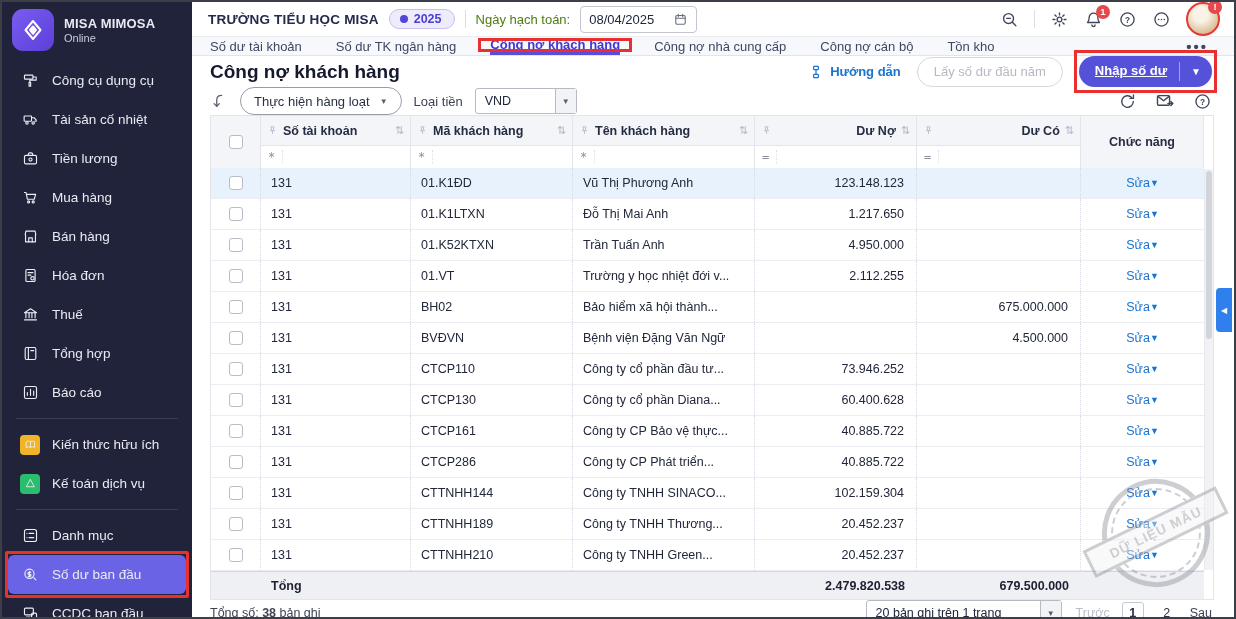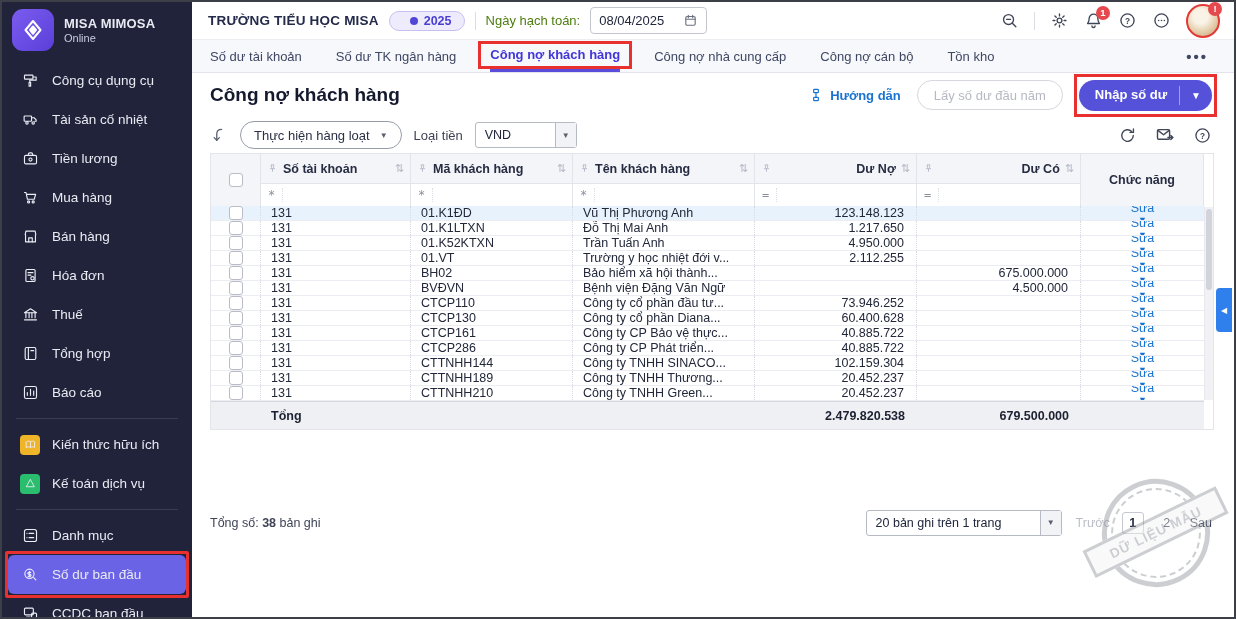--- a/index.html
+++ b/index.html
@@ -23,21 +23,21 @@
   .nav-item.active { background:#6b63e6; }
   .nav-item.active::before { content:""; position:absolute; inset:-4px -3px; border:3px solid #e8312f; border-radius:2px; pointer-events:none; }
   .nav-item.divider { height:1px; padding:0; margin:6px 14px; background:#3a3f58; border-radius:0; pointer-events:none; }
 
   
   .main { flex:1; display:flex; flex-direction:column; min-width:0; background:#fff; }
 
   .topbar { height:38px; display:flex; align-items:center; padding:0 14px 0 16px; gap:10px; border-bottom:1px solid #ececf1; }
   .company { font-size:13.5px; font-weight:bold; color:#232a4a; letter-spacing:.2px; }
   .year-badge { display:flex; align-items:center; gap:6px; background:#eeecfc; border:1px solid #c5bff2;
-                border-radius:13px; padding:2px 12px 2px 20px; font-size:12.5px; font-weight:bold; color:#4a3ed0; }
+                border-radius:13px; padding:2px 12px 2px 10px; font-size:12.5px; font-weight:bold; color:#4a3ed0; }
   .year-badge .dot { width:8px; height:8px; border-radius:50%; background:#5246d6; }
   .vdiv { width:1px; height:18px; background:#dcdde4; }
   .date-label { font-size:13px; color:#4d7c0f; }
   .date-box { display:flex; align-items:center; gap:8px; border:1px solid #c3c6cf; border-radius:4px; height:27px; padding:0 8px; }
   .date-box input { border:none; outline:none; width:76px; font-size:13px; color:#20263c; font-family:inherit; }
   .top-icons { margin-left:auto; display:flex; align-items:center; gap:15px; color:#3f4657; }
   .icon-btn { position:relative; display:flex; align-items:center; justify-content:center; cursor:pointer; }
   .badge { position:absolute; top:-5px; right:-7px; min-width:14px; height:14px; border-radius:8px; background:#e5484d;
            color:#fff; font-size:9.5px; line-height:14px; text-align:center; padding:0 3px; font-weight:bold; }
   .avatar { width:34px; height:34px; border-radius:50%; border:2px solid #e33a36; position:relative;
@@ -53,21 +53,21 @@
               font-weight:bold; letter-spacing:2px; font-size:15px; cursor:pointer; }
 
   .titlebar { height:44px; display:flex; align-items:center; padding:0 22px 0 18px; gap:16px; }
   .page-title { font-size:19px; font-weight:bold; color:#14192e; margin-right:auto; }
   .guide-link { display:flex; align-items:center; gap:6px; color:#1a73d1; font-size:13px; font-weight:bold; cursor:pointer; }
   .btn-disabled { height:30px; border:1px solid #d7d8dd; border-radius:16px; background:#fff; color:#b6b9c2;
                   font-size:13px; padding:0 16px; display:flex; align-items:center; cursor:default; }
   .btn-primary { height:31px; border-radius:16px; background:#5552d9; color:#fff; font-size:13px; font-weight:bold;
                  display:flex; align-items:stretch; cursor:pointer; position:relative; }
   .btn-primary::after { content:""; position:absolute; inset:-6px -5px; border:3px solid #e8312f; pointer-events:none; }
-  .btn-primary .lbl { display:flex; align-items:center; padding:0 12px 2px 16px; }
+  .btn-primary .lbl { display:flex; align-items:center; padding:0 12px 2px 16px;text-decoration:underline; }
   .btn-primary .sep { width:1px; background:rgba(255,255,255,.45); margin:6px 0; }
   .btn-primary .caret { display:flex; align-items:center; padding:0 11px; font-size:10px; }
 
   .toolbar { height:36px; display:flex; align-items:center; padding:0 22px 0 18px; gap:12px; }
   .pill { display:flex; align-items:center; gap:10px; height:28px; border:1.5px solid #979da8; border-radius:16px;
           padding:0 13px; font-size:13px; color:#2a3045; cursor:pointer; }
   .pill .caret, .combo .caret-box { color:#5a5f6b; font-size:8px; }
   .lbl-plain { font-size:13px; color:#3c4254; }
   .combo { display:flex; align-items:stretch; height:26px; border:1px solid #b6bac2; border-radius:3px; background:#fff; cursor:pointer; }
   .combo .val { display:flex; align-items:center; padding:0 9px; font-size:12.5px; color:#20263c; }
@@ -85,27 +85,27 @@
   .th.num .th-label { margin-left:auto; }
   .pin { color:#b4b8c6; display:flex; }
   .sort { color:#b4b8c6; font-size:11px; font-family:"DejaVu Sans",sans-serif; cursor:pointer; }
   .rspan { grid-row:1/3; justify-content:center; border-bottom:none; }
   .th.actions { justify-content:center; }
   .tf { background:#fff; padding:0 7px; gap:7px; }
   .tf .op { color:#8a8f9c; font-size:12px; font-family:"DejaVu Sans Mono",monospace; }
   .tf .finput { flex:1; height:14px; border-left:1px dotted #dcdee6; }
   .checkbox { width:14px; height:14px; border:1.5px solid #b9bcc6; border-radius:3px; background:#fff; cursor:pointer; }
 
-  .tr { display:grid; grid-template-columns:var(--cols); height:15px; align-items:center; border-bottom:1px solid #ecedf2; background:#fff; }
+  .tr { display:grid; grid-template-columns:var(--cols); height:31px; align-items:center; border-bottom:1px solid #ecedf2; background:#fff; }
   .tr.highlight { background:#e7f2fc; }
   .td { height:100%; display:flex; align-items:center; padding:0 10px; font-size:12.5px; color:#22283a;
         border-right:1px dotted #d8dae3; white-space:nowrap; overflow:hidden; min-width:0; }
   .td.center { justify-content:center; padding:0; }
   .td.num { justify-content:flex-end; padding-right:12px; }
-  .td .link { color:#1a73d1; cursor:pointer; display:flex; align-items:center; gap:0; font-size:12.5px;flex-direction:column; }
+  .td .link { color:#1a73d1; cursor:pointer; display:flex; align-items:center; gap:0; font-size:12.5px; }
   .td .link .caret { font-size:9px; }
   .total-row { display:grid; grid-template-columns:var(--cols); height:28px; align-items:center;
                background:#eef0f4; border-top:1px solid #d5d7de; font-weight:bold; font-size:12.5px; color:#1c2030; }
   .total-row .cell { padding:0 10px; }
   .total-row .num { text-align:right; padding-right:12px; }
   .vscroll { position:absolute; right:0; top:53px; bottom:29px; width:9px; background:#f2f2f5; border-left:1px solid #e8e8ee; }
   .vscroll .thumb { position:absolute; top:2px; left:1px; width:6px; height:42%; background:#d2d4db; border-radius:3px; }
 
   
   .footer { flex:1; display:flex; align-items:center; padding:0 22px 2px 18px; gap:14px; font-size:12.5px; color:#3e4456; }

